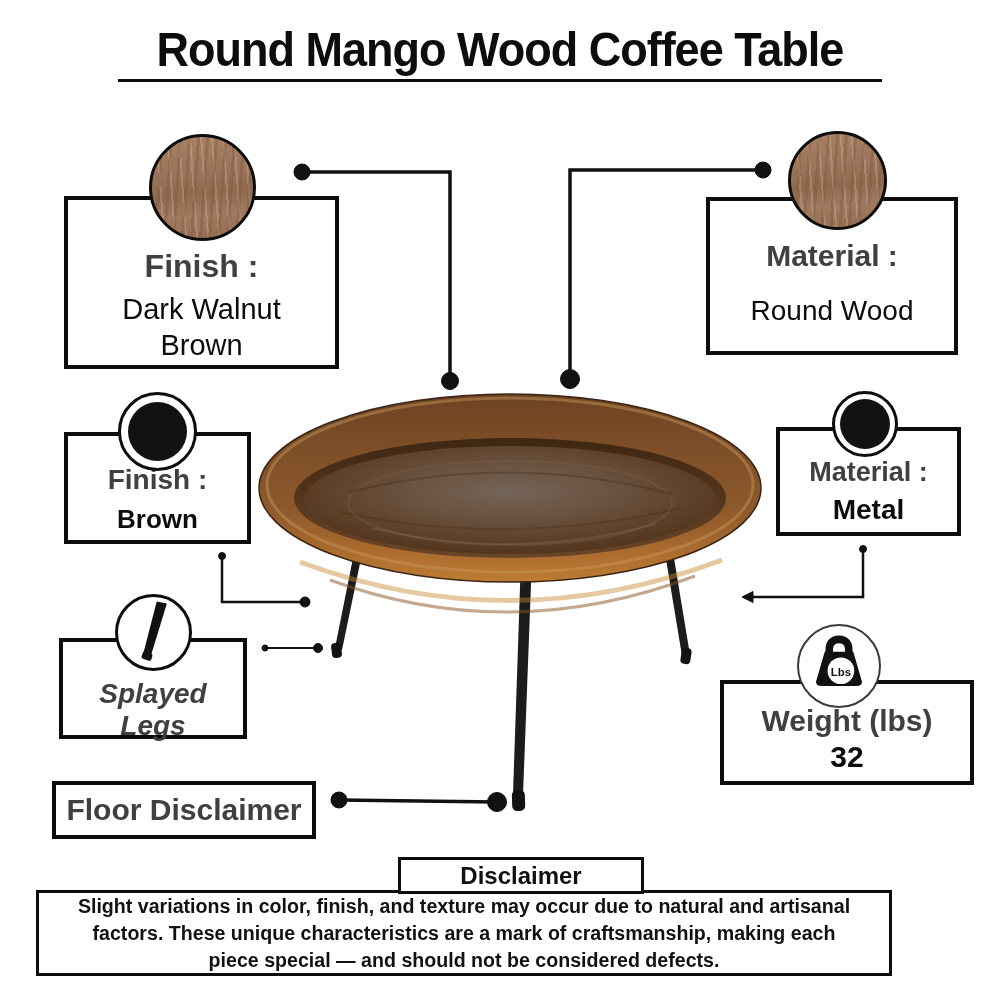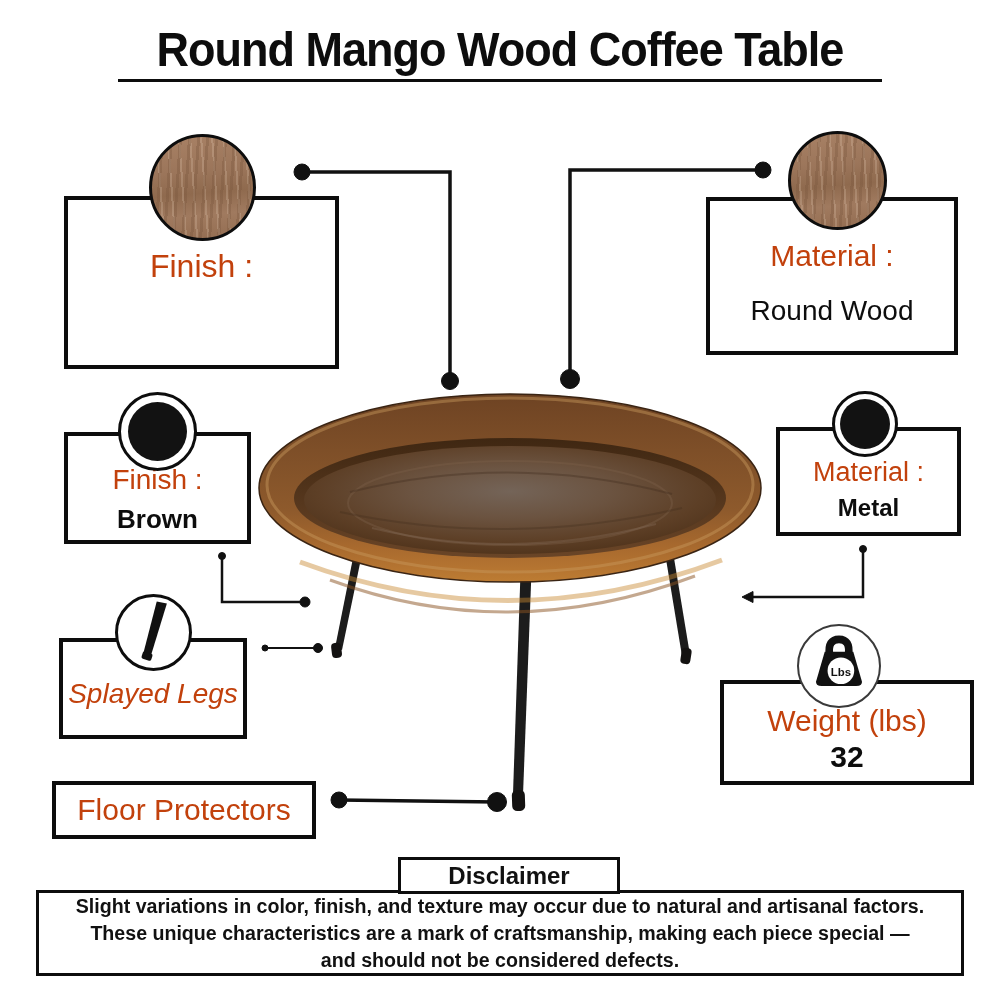--- a/index.html
+++ b/index.html
@@ -9,35 +9,35 @@
   }
   
   .page-title{
     position:absolute;left:0;top:24px;width:1000px;text-align:center;
     font-size:45px;font-weight:700;letter-spacing:-1px;color:#0d0d0d;margin:0;
     transform:scaleY(1.05);
   }
   .title-underline{position:absolute;left:118px;top:79px;width:764px;height:3px;background:#0d0d0d;}
   
   .box{position:absolute;background:#ffffff;border:4px solid #0d0d0d;box-sizing:border-box;text-align:center;z-index:3;}
-  .box-label{font-weight:400;color:#c2410c;}
+  .box-label{font-weight:700;color:#404040;}
   .box-value{font-weight:400;color:#0d0d0d;}
   
   .box-finish-wood{left:64px;top:196px;width:275px;height:173px;padding-top:48px;}
   .box-finish-wood .box-label{font-size:32px;}
   .box-finish-wood .box-value{font-size:29px;line-height:36px;padding:6px 26px 0 26px;}
   .box-material-wood{left:706px;top:197px;width:252px;height:158px;padding-top:38px;}
   .box-material-wood .box-label{font-size:30px;}
   .box-material-wood .box-value{font-size:28px;padding-top:22px;}
   .box-finish-metal{left:64px;top:432px;width:187px;height:112px;padding-top:28px;}
   .box-finish-metal .box-label{font-size:28px;}
   .box-finish-metal .box-value{font-size:26px;font-weight:700;padding-top:8px;}
   .box-material-metal{left:776px;top:427px;width:185px;height:109px;padding-top:26px;}
   .box-material-metal .box-label{font-size:27px;}
-  .box-material-metal .box-value{font-size:24px;font-weight:700;padding-top:6px;}
+  .box-material-metal .box-value{font-size:28px;font-weight:700;padding-top:6px;}
   .box-splayed{left:59px;top:638px;width:188px;height:101px;padding-top:36px;}
   .box-splayed .box-label{font-size:28px;font-style:italic;}
   .box-weight{left:720px;top:680px;width:254px;height:105px;padding-top:20px;}
   .box-weight .box-label{font-size:30px;}
   .box-weight .box-value{font-size:30px;font-weight:700;padding-top:2px;}
   .box-floor{left:52px;top:781px;width:264px;height:58px;display:flex;align-items:center;justify-content:center;}
   .box-floor .box-label{font-size:30px;}
   
   .swatch{position:absolute;border-radius:50%;box-sizing:border-box;z-index:4;}
   .swatch-wood{
@@ -54,26 +54,26 @@
   .ring-finish{left:118px;top:392px;width:79px;height:79px;}
   .ring-finish .ring-core{width:59px;height:59px;}
   .ring-metal{left:832px;top:391px;width:66px;height:66px;}
   .ring-metal .ring-core{width:50px;height:50px;}
   .circle-plain{border:3px solid #0d0d0d;background:#ffffff;text-align:right;}
   .circle-splayed{left:115px;top:594px;width:77px;height:77px;}
   .circle-weight{left:797px;top:624px;width:84px;height:84px;border:2px solid #3a3a3a;}
   .circle-plain svg{display:block;width:100%;height:100%;}
   
   .disclaimer-title{
-    position:absolute;left:398px;top:857px;width:222px;height:37px;background:#fff;
+    position:absolute;left:398px;top:857px;width:246px;height:37px;background:#fff;
     border:3px solid #0d0d0d;box-sizing:border-box;z-index:5;
     display:flex;align-items:center;justify-content:center;font-size:24px;font-weight:700;
   }
   .disclaimer-body{
-    position:absolute;left:36px;top:890px;width:928px;height:86px;background:#fff;
+    position:absolute;left:36px;top:890px;width:856px;height:86px;background:#fff;
     border:3px solid #0d0d0d;box-sizing:border-box;z-index:4;
     display:flex;align-items:center;justify-content:flex-start;text-align:center;
   }
   .disclaimer-text{font-size:20px;font-weight:700;line-height:27px;padding:0 28px;transform:scaleX(.98);}
   
   .scene{position:absolute;left:0;top:0;width:1000px;height:1000px;z-index:1;}
 </style>
 </head>
 <body>
 
@@ -143,20 +143,21 @@
       <circle cx="863" cy="549" r="3.5"></circle>
       <polygon points="742,597 753,591.5 753,602.5"></polygon>
       <path d="M339,800 L497,802" fill="none" stroke-width="3.5"></path>
       <circle cx="339" cy="800" r="8"></circle>
         <circle cx="497" cy="802" r="9.5"></circle>
     </g>
   </svg>
 
   <div class="box box-finish-wood">
     <div class="box-label">Finish :</div>
+    <div class="box-value">Dark Walnut Brown</div>
   </div>
   <div class="swatch swatch-wood swatch-wood-1"></div>
 
   <div class="box box-material-wood">
     <div class="box-label">Material :</div>
     <div class="box-value">Round Wood</div>
   </div>
   <div class="swatch swatch-wood swatch-wood-2"></div>
 
   <div class="box box-finish-metal">
@@ -192,21 +193,21 @@
   <div class="swatch circle-plain circle-weight">
     <svg viewBox="0 0 84 84" aria-hidden="true">
       <path d="M32,30 Q30,14 42,14 Q54,14 52,30" fill="none" stroke="#111" stroke-width="8" stroke-linecap="round"></path>
       <path d="M27,27 L57,27 L66,58 Q67,63 60,63 L24,63 Q17,63 18,58 Z" fill="#111"></path>
       <circle cx="44" cy="47" r="14" fill="#ffffff"></circle>
       <text x="44" y="52" text-anchor="middle" font-size="12" font-weight="bold" font-family="Liberation Sans, sans-serif" fill="#111">Lbs</text>
     </svg>
   </div>
 
   <div class="box box-floor">
-    <div class="box-label">Floor Protectors</div>
+    <div class="box-label">Floor Disclaimer</div>
   </div>
 
   <div class="disclaimer-title">Disclaimer</div>
   <div class="disclaimer-body">
     <div class="disclaimer-text">Slight variations in color, finish, and texture may occur due to natural and artisanal factors. These unique characteristics are a mark of craftsmanship, making each piece special — and should not be considered defects.</div>
   </div>
 
 </div>
 
 </body></html>

